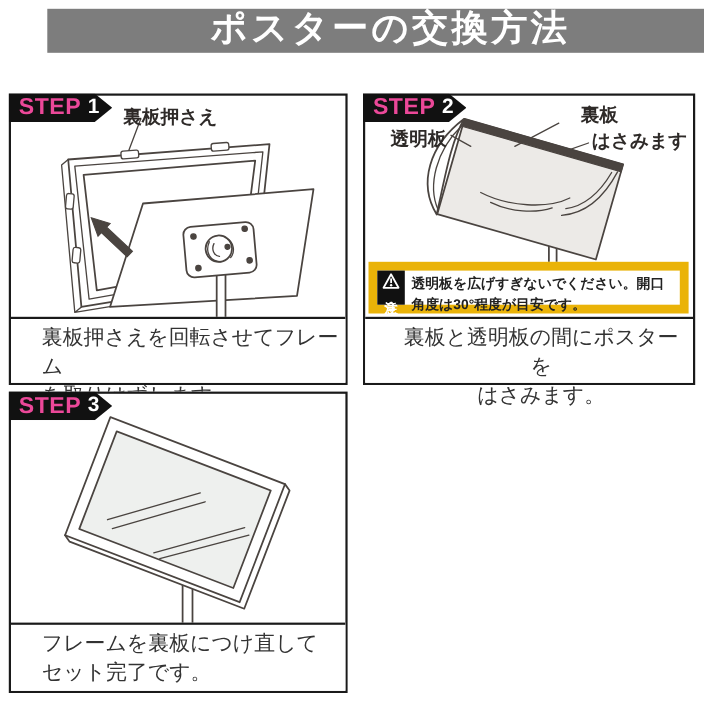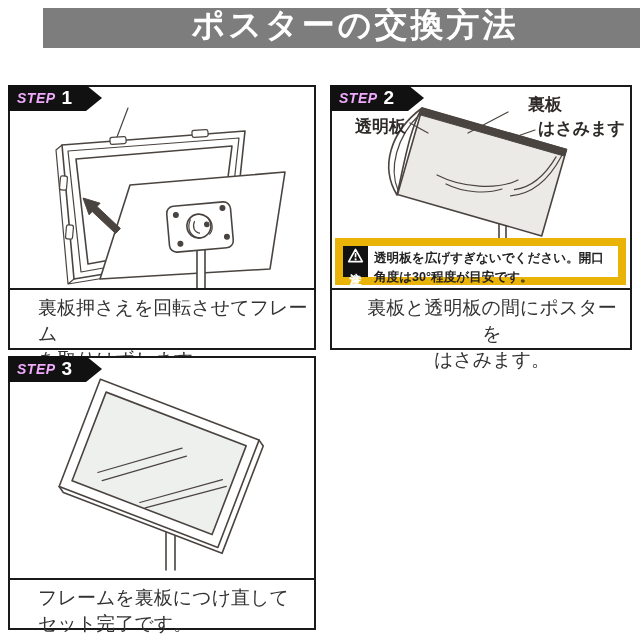--- a/index.html
+++ b/index.html
@@ -14,21 +14,21 @@
   
   .panel{position:absolute;background:#fff;border:2px solid #1a1a1a;box-sizing:border-box;}
   #panel-step1{left:8px;top:85px;width:308px;height:265px;}
   #panel-step2{left:330px;top:85px;width:302px;height:265px;}
   #panel-step3{left:8px;top:356px;width:308px;height:274px;}
 
   
   .badge{position:absolute;left:-2px;top:-2px;width:94px;height:26px;background:#111;
          display:flex;align-items:center;padding-left:9px;box-sizing:border-box;gap:6px;
          clip-path:polygon(0 0,83% 0,100% 50%,83% 100%,0 100%);z-index:5;}
-  .badge .badge-prefix{color:#f0abfc;font-size:14px;font-weight:600;letter-spacing:.5px;font-style:italic;}
+  .badge .badge-prefix{color:#ec4899;font-size:21px;font-weight:600;letter-spacing:.5px;}
   .badge .badge-number{color:#fff;font-size:19px;font-weight:700;}
 
   
   .illustration{position:absolute;left:0;top:0;}
   svg{display:block;overflow:visible;}
   .lineart{stroke:#4a4440;fill:none;stroke-width:1.6;stroke-linejoin:round;stroke-linecap:round;}
   .fill-white{fill:#ffffff;}
   .fill-sheet{fill:#eceae7;}
   .fill-glass{fill:#eef0ee;}
   .fill-dark{fill:#4a4440;stroke:#4a4440;}
@@ -36,21 +36,21 @@
 
   
   .part-label{position:absolute;font-size:17px;font-weight:600;color:#2e2a28;white-space:nowrap;z-index:4;}
 
   
   .caption{position:absolute;left:0;right:0;bottom:0;border-top:2px solid #1a1a1a;
            padding:5px 6px 0 28px;font-size:19px;line-height:1.38;color:#333;
            white-space:pre-line;background:#fff;box-sizing:border-box;}
   #panel-step1 .caption{height:60px;}
   #panel-step2 .caption{height:60px;text-align:center;}
-  #panel-step3 .caption{height:50px;}
+  #panel-step3 .caption{height:62px;}
 
   
   .warnbox{position:absolute;left:3px;right:4px;top:151px;height:47px;display:flex;
            border:8px solid #eab308;box-sizing:border-box;background:#fff;z-index:4;}
   .warnlabel{width:25px;background:#111;display:flex;flex-direction:column;align-items:center;
              justify-content:flex-start;padding-top:2px;gap:0;}
   .warnlabel .warn-vertical{color:#fff;font-size:12px;font-weight:700;
              writing-mode:vertical-rl;text-orientation:upright;letter-spacing:1px;line-height:1;}
   .warntext{flex:1;padding:3px 5px 0 6px;font-size:12.6px;font-weight:600;line-height:1.5;color:#222;}
 </style>
@@ -102,20 +102,21 @@
           <circle class="lineart" cx="189" cy="139" r="12"></circle>
           <path class="lineart thin" d="M181,132 C176,141 180,150 190,151 M197,130 C203,134 204,143 199,148"></path>
           <circle class="lineart thin fill-dark" cx="197" cy="138" r="2.2"></circle>
           <path class="lineart thin" d="M185,134 C182,139 184,145 189,146"></path>
         </g>
 
         <path class="fill-dark" d="M73,111 L90.1,116.2 L87,119.5 L110.4,141.5 L105.6,146.5 L82.2,124.5 L79.1,127.8 Z"></path>
       </svg>
     </div>
 
+    <div class="part-label" style="left:102px;top:8px;">裏板押さえ</div>
 
     <div class="caption">裏板押さえを回転させてフレーム
 を取りはずします。</div>
   </div>
 
   <div class="panel" id="panel-step2">
     <div class="badge">
       <span class="badge-prefix">STEP</span>
       <span class="badge-number">2</span>
     </div>

